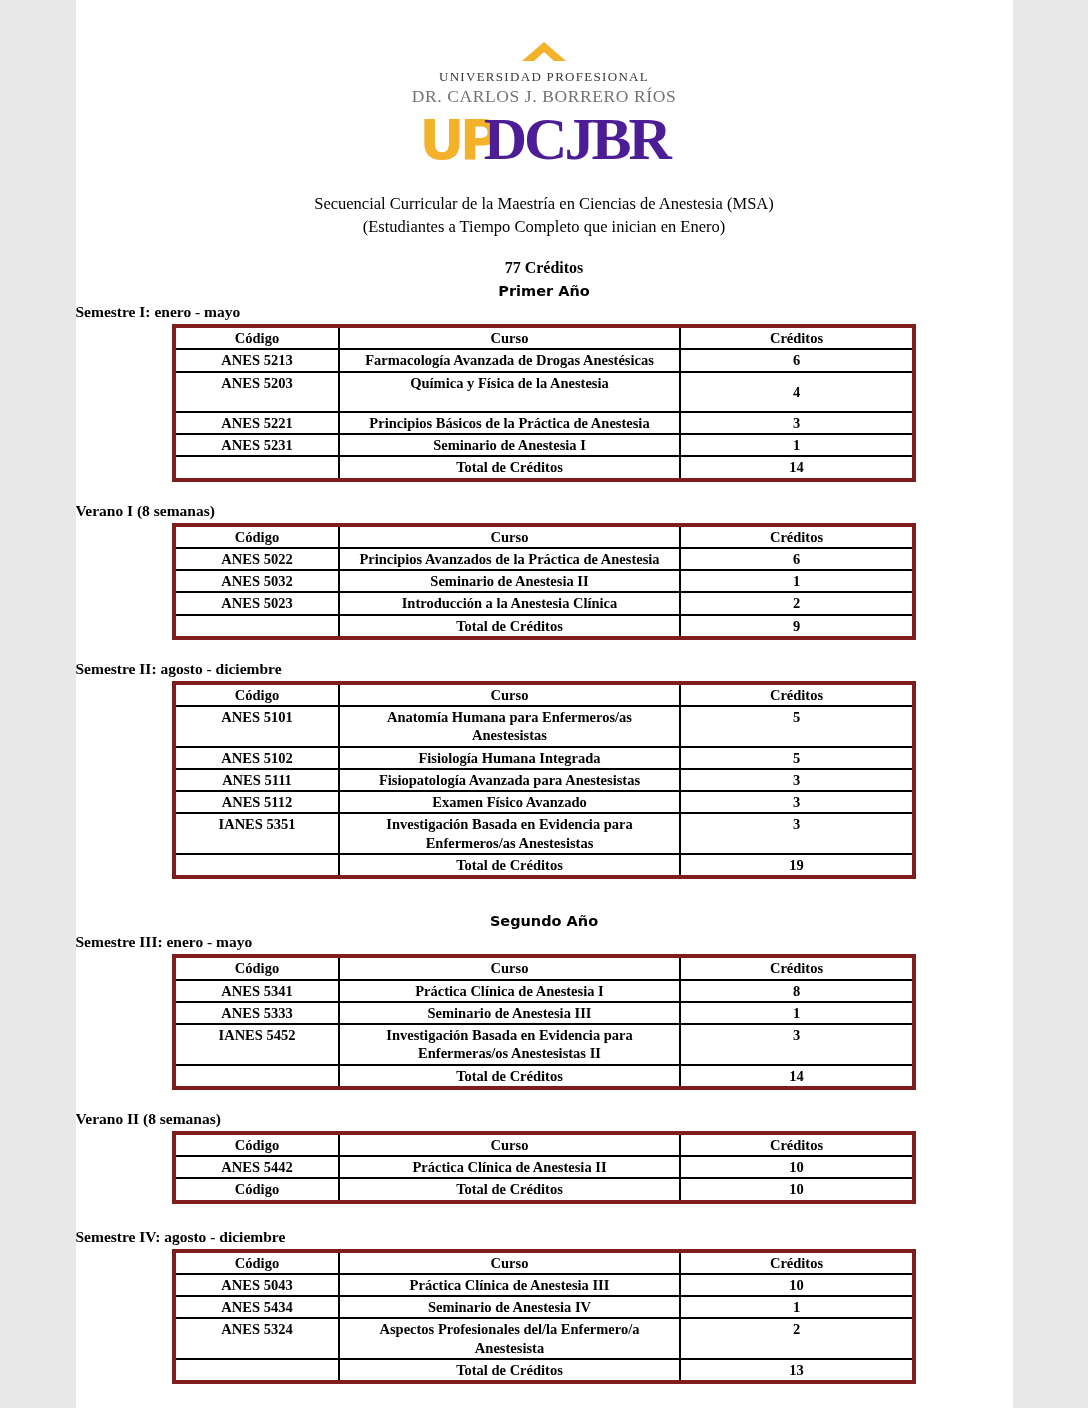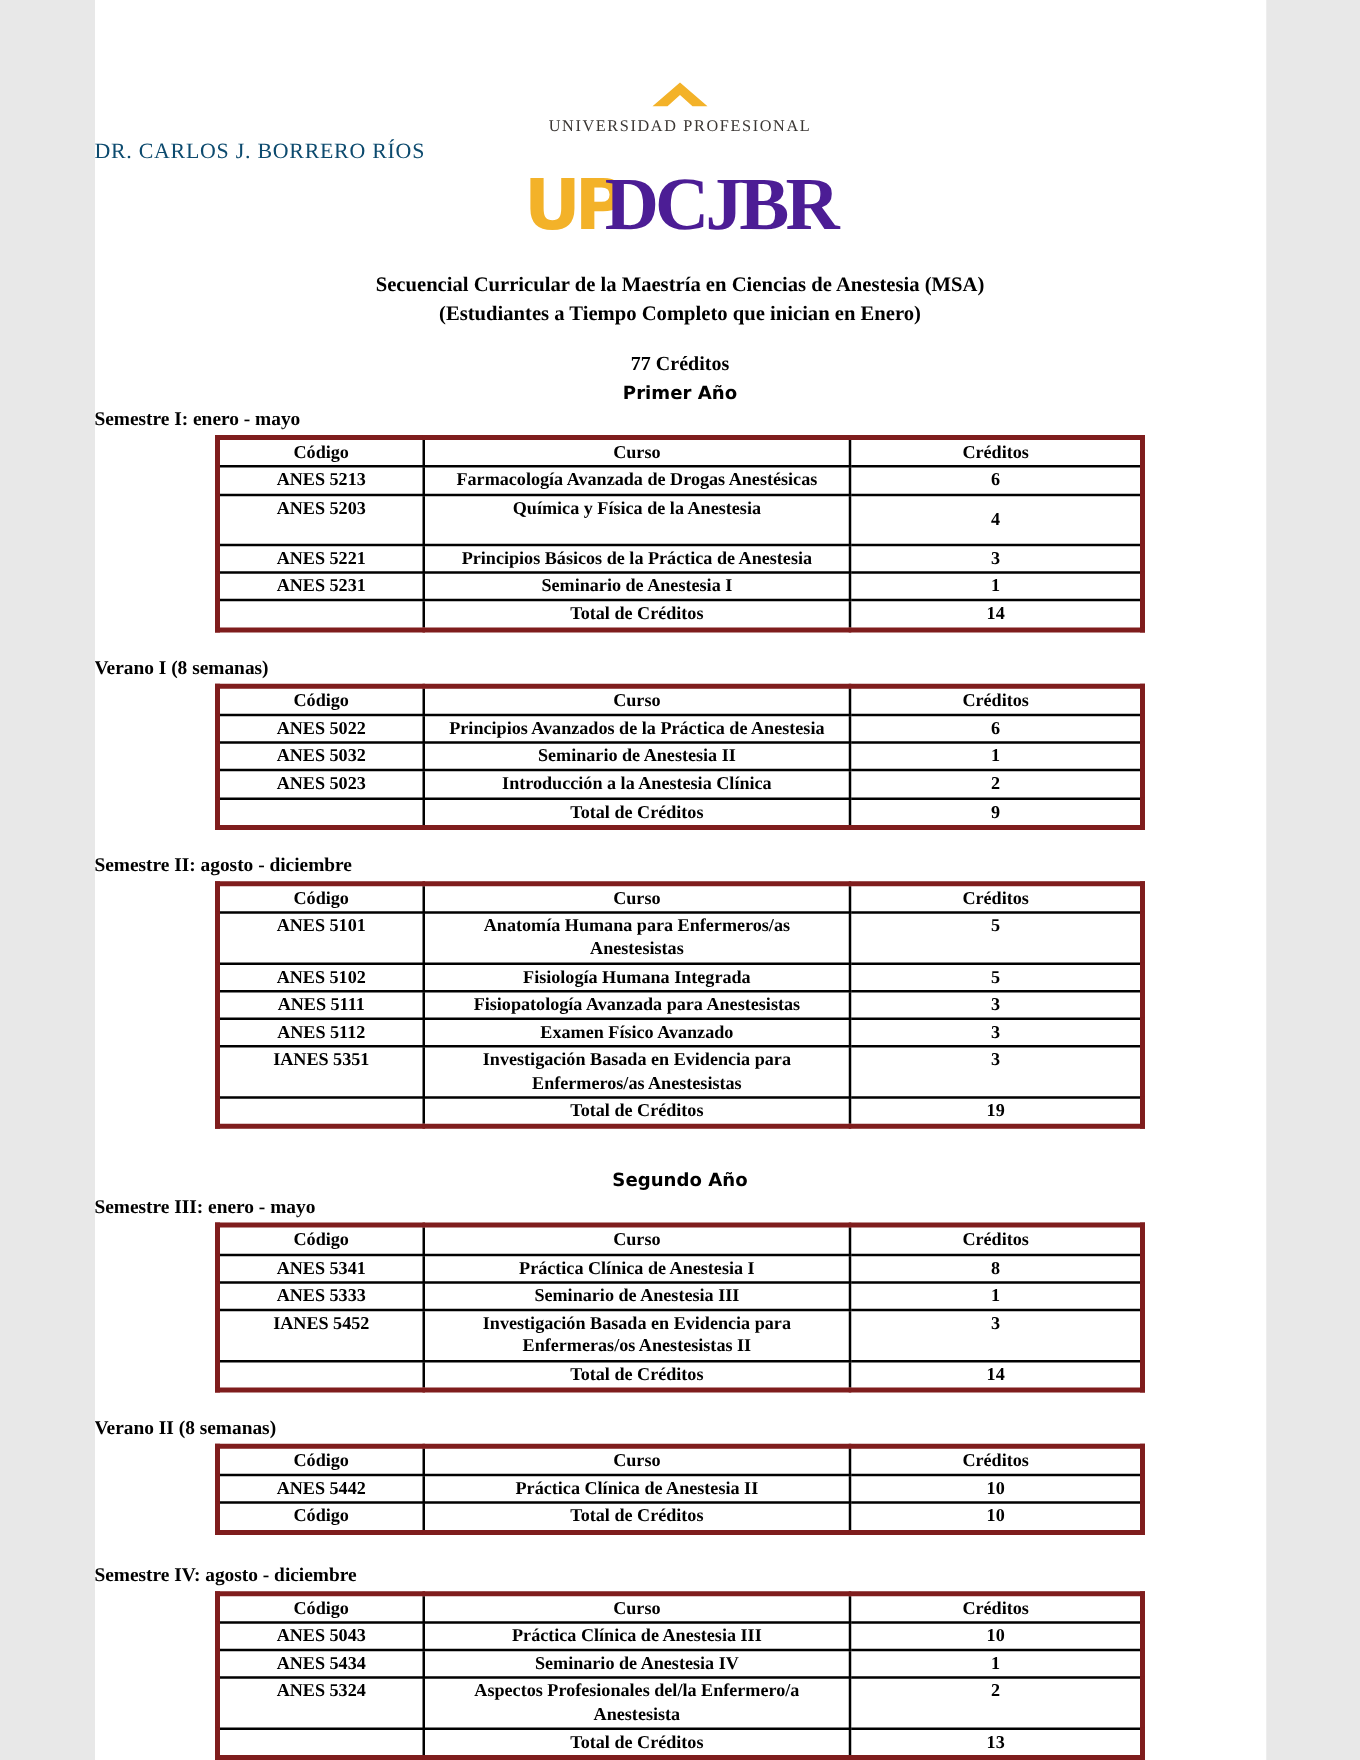--- a/index.html
+++ b/index.html
@@ -6,38 +6,39 @@
   .page {
     position: relative;
     width: 937px;
     height: 1408px;
     margin: 0 auto;
     background: #ffffff;
     font-family: "Liberation Serif", serif;
     color: #000;
     overflow: hidden;
     box-sizing: border-box;
-    padding-top: 64px;
+    padding-top: 40px;
   }
 
   
   .chevron-wrap { text-align: center; height: 24px; }
   .univ-line1 {
     margin-top: 5px;
     text-align: center;
     font-size: 13px;
     letter-spacing: 1.3px;
     color: #3a3633;
     font-weight: 500;
   }
   .univ-line2 {
     margin-top: 1px;
+    text-align: center;
     font-size: 17.5px;
     letter-spacing: 0.6px;
-    color: #0c4a6e;
+    color: #737373;
   }
   .logo-row {
     margin-top: 2px;
     display: flex;
     justify-content: center;
     align-items: baseline;
     height: 58px;
   }
   .logo-up {
     font-family: "DejaVu Sans", sans-serif;
@@ -54,21 +55,21 @@
     font-weight: bold;
     font-size: 60px;
     letter-spacing: -3px;
     color: #4c1d95;
     position: relative;
     z-index: 1;
     line-height: 1;
   }
 
   
-  .doc-title { margin-top: 25px; font-weight: bold; font-size: 16.5px; line-height: 1.4; text-align: center; }
+  .doc-title { margin-top: 25px; font-weight: normal; font-size: 16.5px; line-height: 1.4; text-align: center; }
   .credits-line { margin-top: 21px; font-weight: bold; font-size: 16px; text-align: center; }
   .year-heading {
     margin-top: 6px;
     text-align: center;
     font-family: "DejaVu Sans", sans-serif;
     font-weight: bold;
     font-size: 14.5px;
     letter-spacing: 0;
   }
   .year-heading.mt-lg { margin-top: 34px; }

